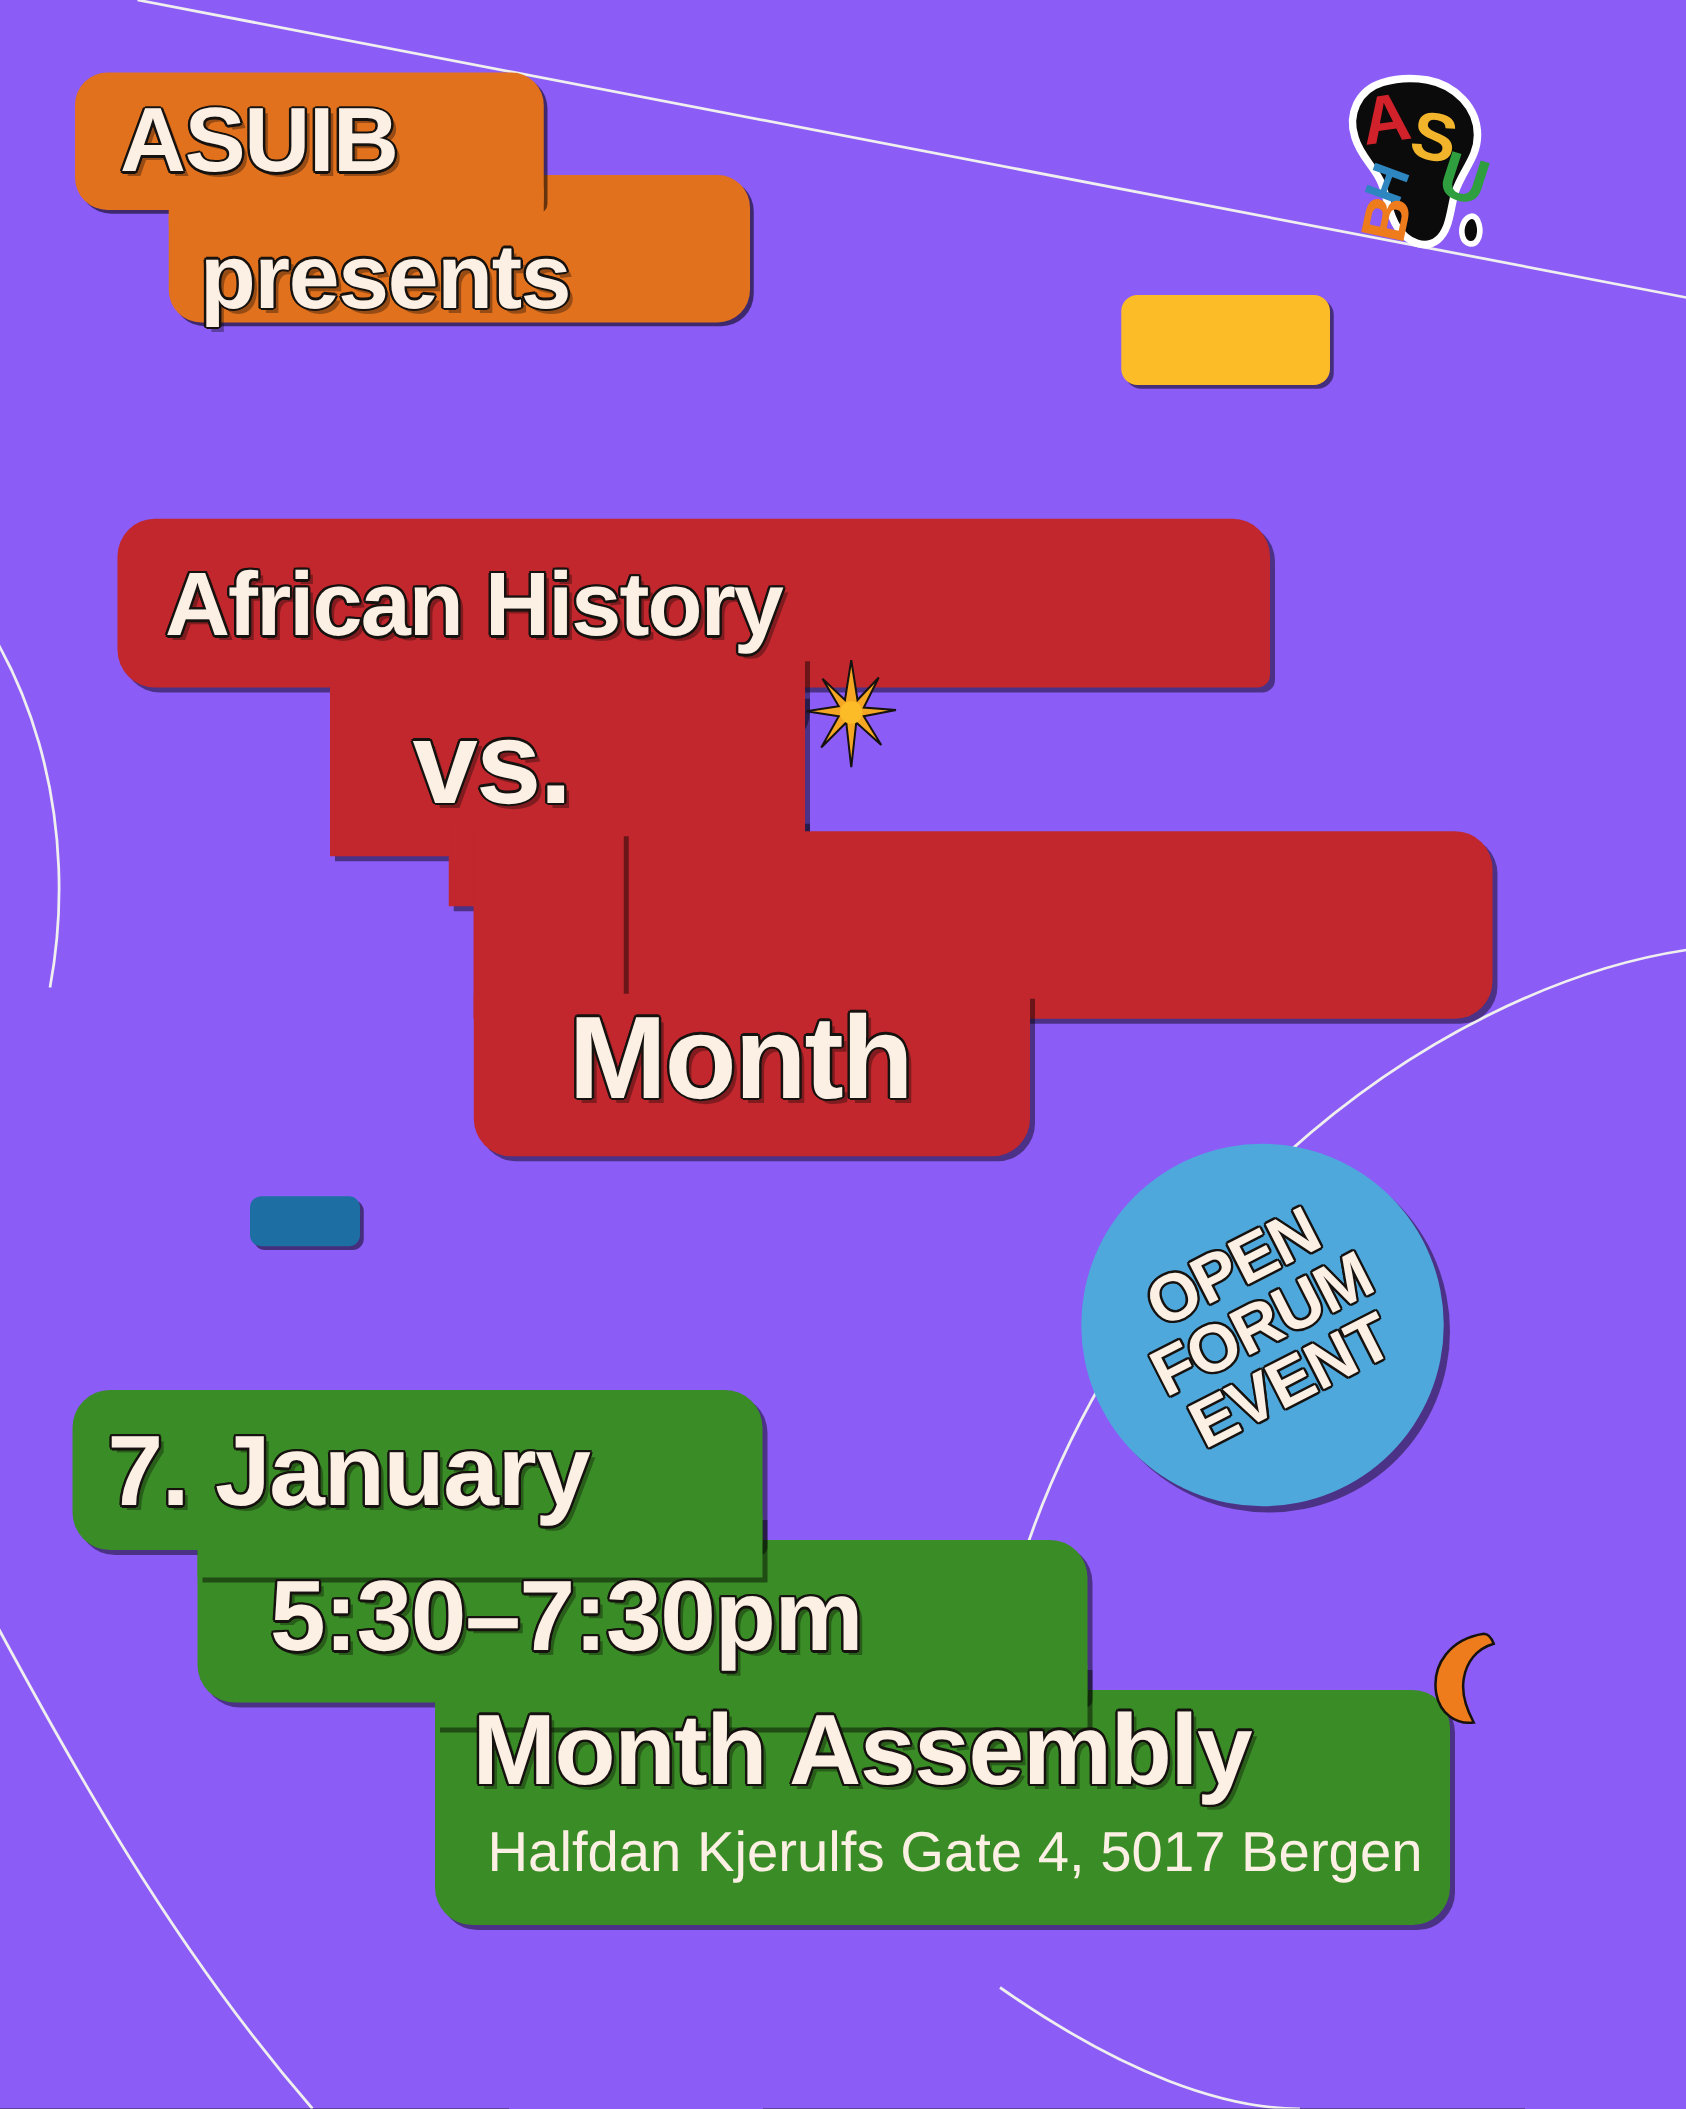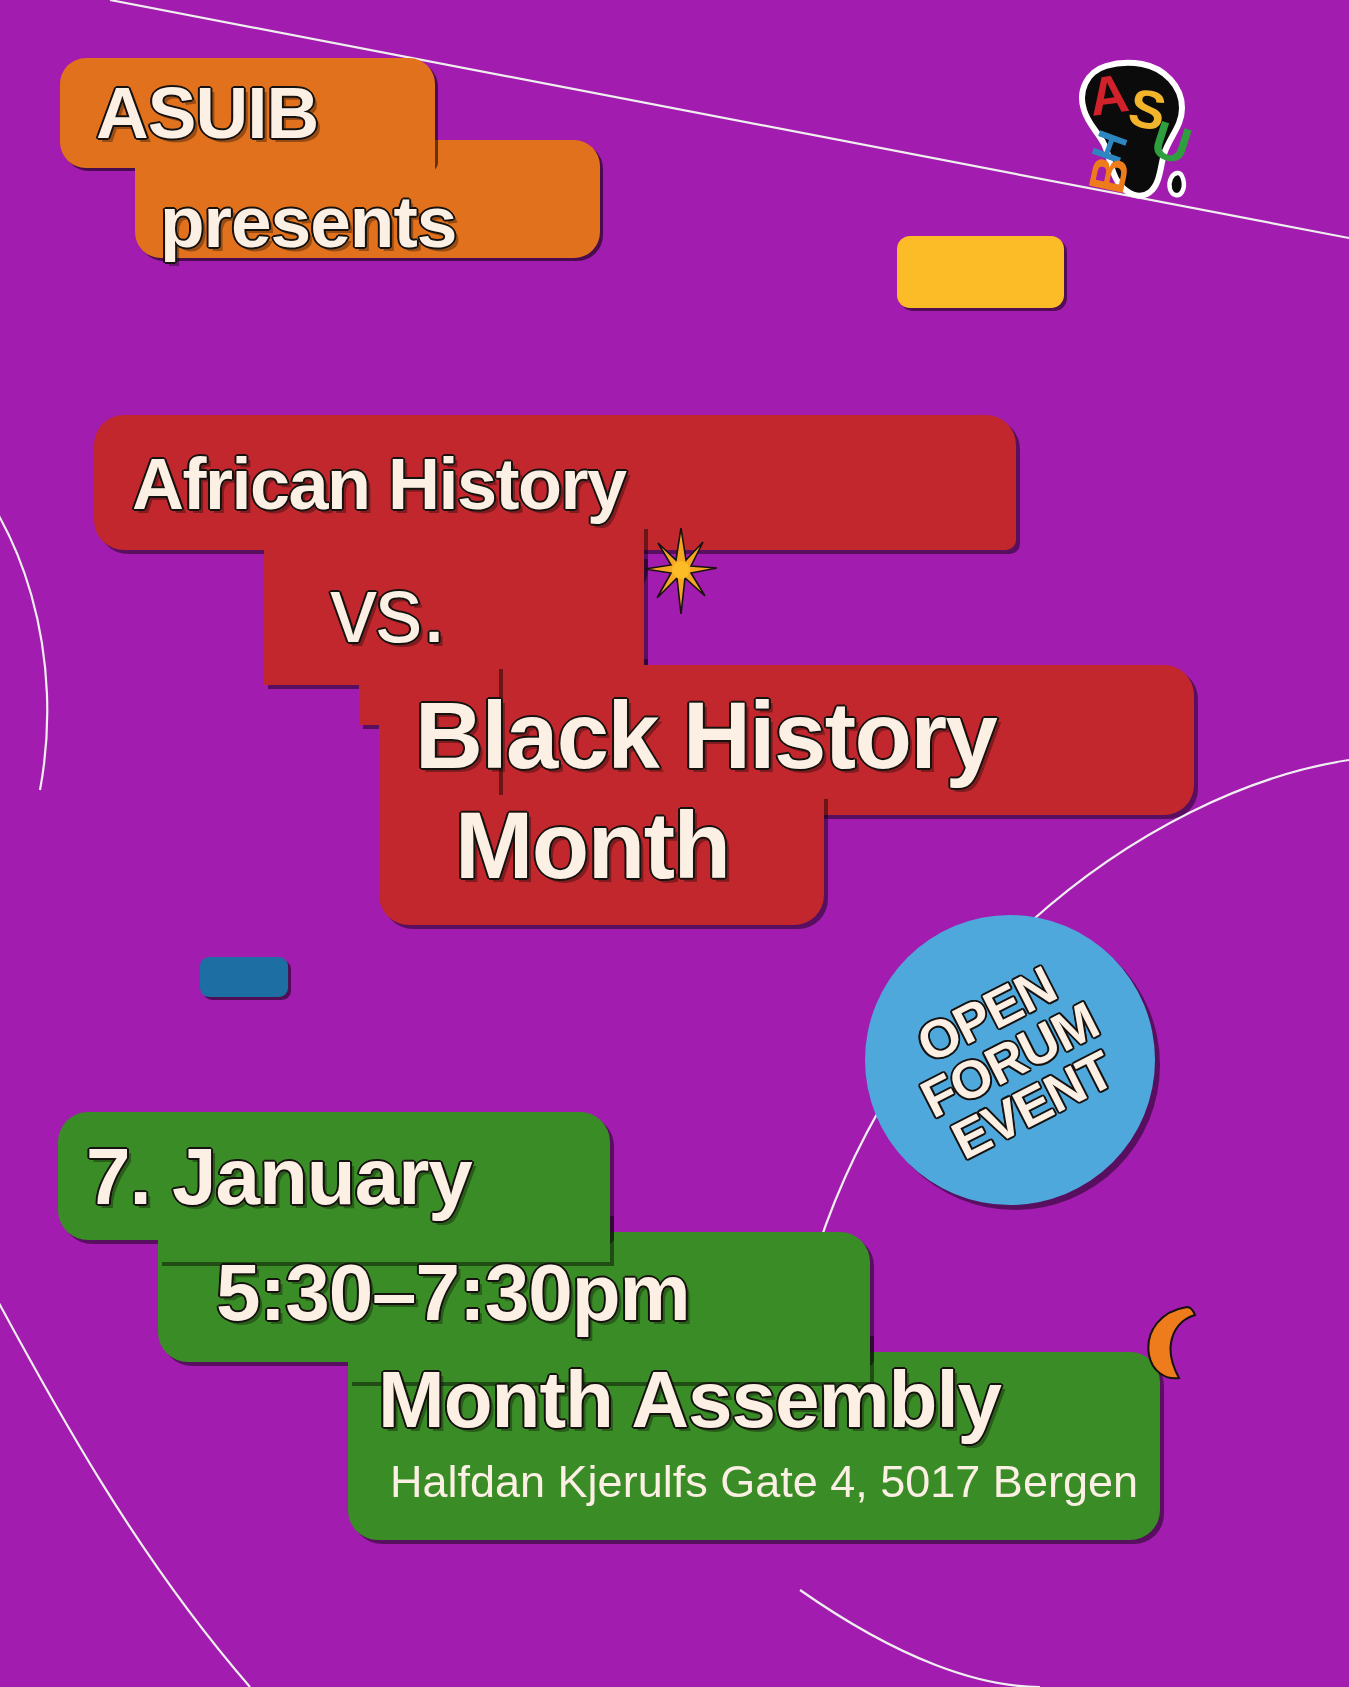--- a/index.html
+++ b/index.html
@@ -1,21 +1,21 @@
 <!DOCTYPE html>
 <html><head>
 <meta charset="utf-8">
 <style>
   html,body{margin:0;padding:0;background:#1f1f1f;}
   body{font-family:"Liberation Sans","DejaVu Sans",sans-serif;}
 
   #poster{
     position:relative;
     width:1349px;height:1687px;
-    background:#a21caf;
+    background:#8b5cf6;
     overflow:hidden;
   }
 
   
   .deco-lines{position:absolute;inset:0;pointer-events:none;}
 
   
   .blk{
     position:absolute;
     display:flex;
@@ -74,21 +74,21 @@
   .red{position:absolute;background:#C1272D;box-shadow:4px 4px 0 rgba(0,0,0,.45);}
   .red-r1{left:0;top:0;width:922px;height:135px;border-radius:30px 30px 10px 30px;}
   .red-r1b{left:170px;top:110px;width:380px;height:70px;border-radius:0 0 30px 0;}
   .red-r2{left:170px;top:140px;width:380px;height:130px;border-radius:0 0 10px 0;}
   .red-r2b{left:265px;top:240px;width:285px;height:70px;}
   .red-r3{left:285px;top:250px;width:815px;height:150px;border-radius:0 30px 30px 0;}
   .red-r3l{left:285px;top:250px;width:120px;height:150px;}
   .red-r4{left:285px;top:380px;width:445px;height:130px;border-radius:0 0 30px 30px;}
 
   #title-line1{left:132px;top:428px;width:900px;height:112px;font-size:72px;font-weight:700;letter-spacing:-1.5px;}
-  #title-line2{left:330px;top:560px;width:300px;height:100px;font-size:94px;font-weight:400;letter-spacing:-1.5px;}
+  #title-line2{left:330px;top:560px;width:300px;height:100px;font-size:94px;font-weight:700;letter-spacing:-1.5px;}
   #title-line3{left:415px;top:680px;width:800px;height:112px;font-size:94px;font-weight:700;letter-spacing:-1.5px;}
   #title-line4{left:415px;top:790px;width:500px;height:112px;font-size:94px;font-weight:700;letter-spacing:-1.5px;margin-left:40px;}
 
   
   #sparkle{position:absolute;left:645px;top:528px;width:72px;height:86px;}
 
   
   #green-wrap{position:absolute;left:58px;top:1112px;width:1150px;height:430px;}
   .green{position:absolute;background:#3A8C26;box-shadow:4px 4px 0 rgba(0,0,0,.45);}
   .g1{left:0;top:0;width:552px;height:128px;border-radius:30px 30px 6px 30px;}
@@ -185,23 +185,20 @@
     <div class="red red-r3l"></div>
     <div class="red red-r4"></div>
   </div>
 
   <div class="blk" id="title-line1">
     <span>African History</span>
   </div>
   <div class="blk" id="title-line2">
     <span>vs.</span>
   </div>
-  <div class="blk" id="title-line3">
-    <span>Black History</span>
-  </div>
   <div class="blk" id="title-line4">
     <span>Month</span>
   </div>
 
   <svg id="sparkle" viewBox="0 0 72 86">
     <path d="M36 0 L41 32 L58 14 L46 38 L72 40 L46 45 L60 68 L40 50 L36 86 L32 50 L12 70 L26 45 L0 41 L26 37 L13 15 L31 32 Z" fill="#F5A623" stroke="#16120f" stroke-width="1.6"></path>
     <circle cx="36" cy="42" r="9" fill="#FBBC28"></circle>
   </svg>
 
   <div id="open-forum-badge">

